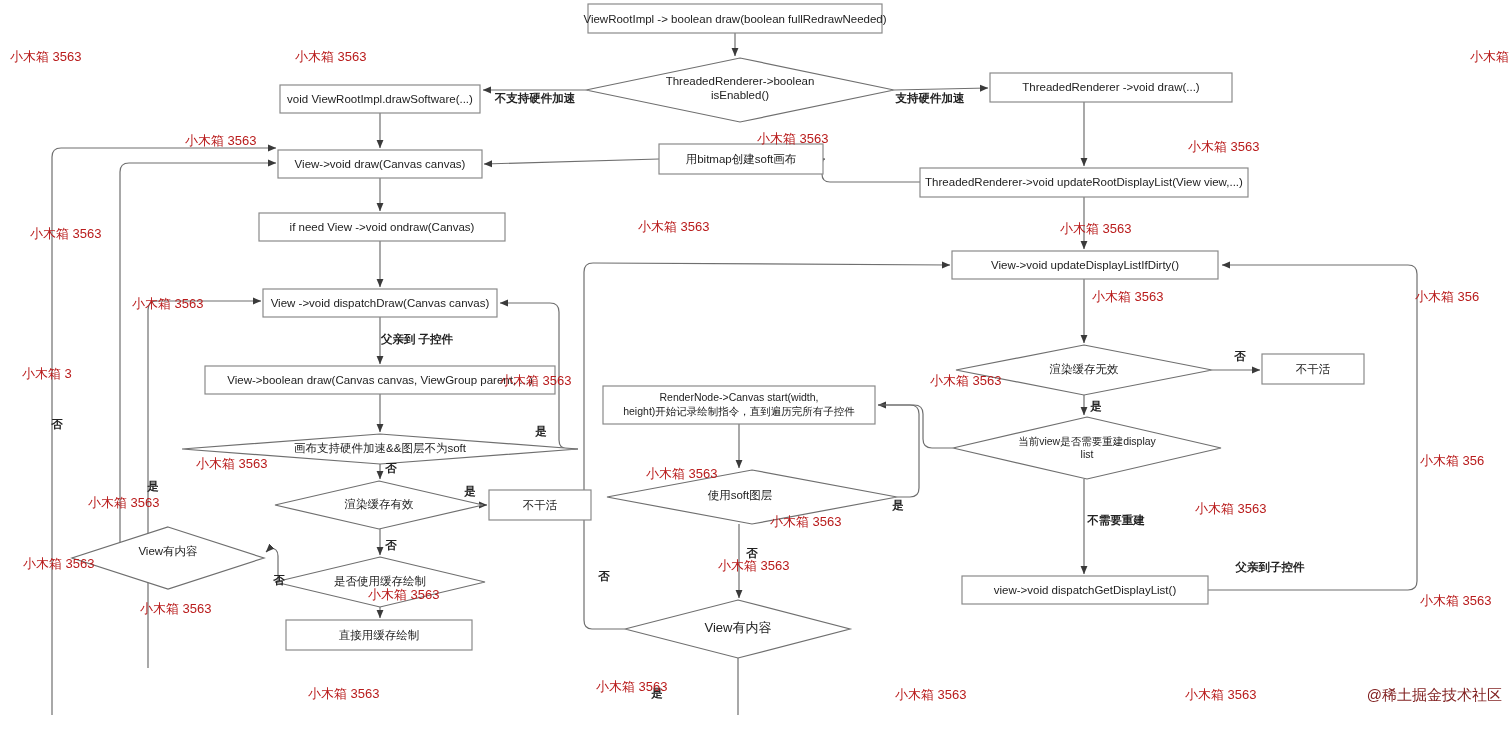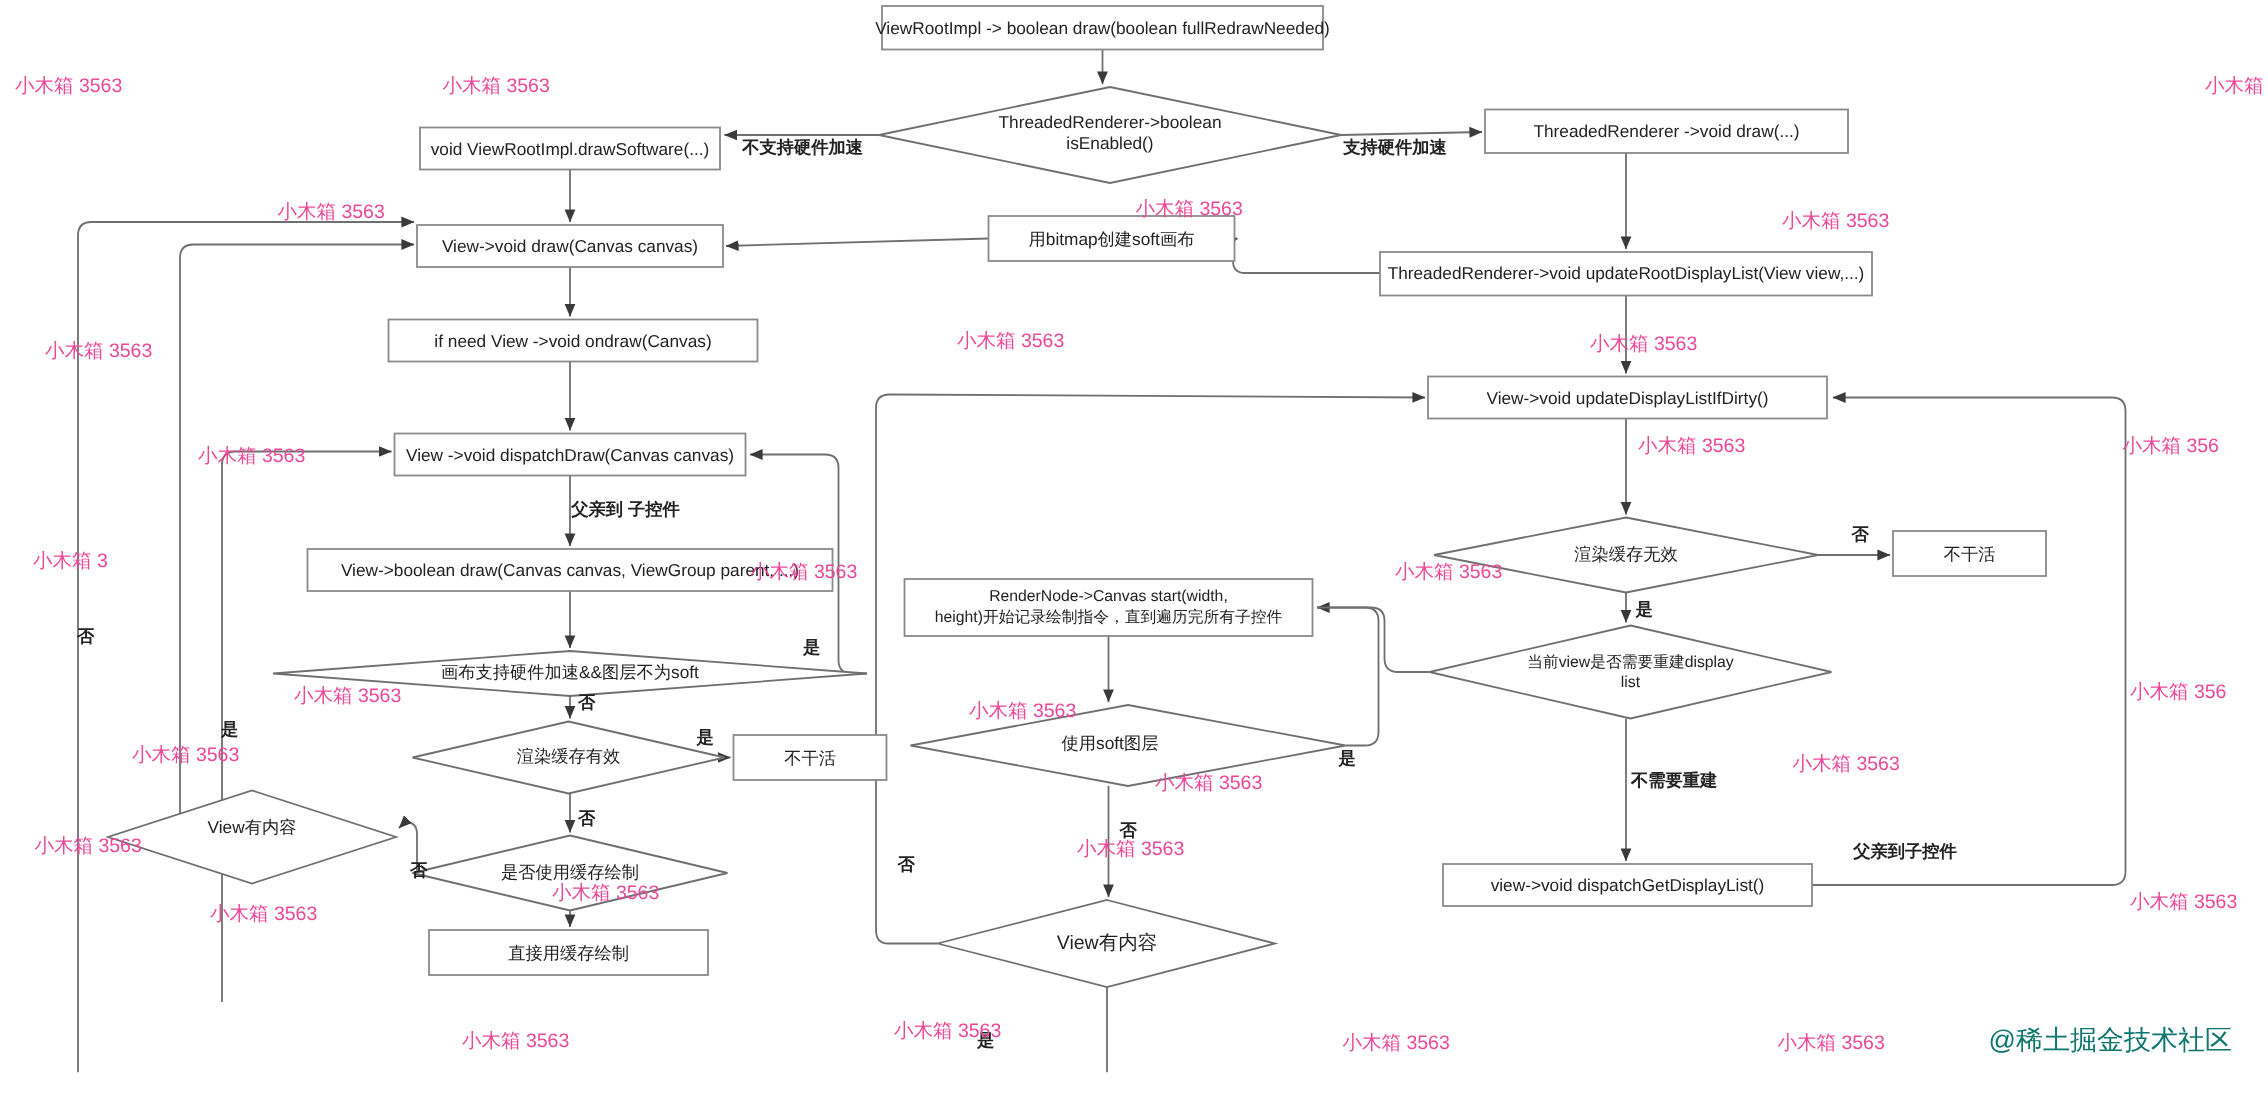--- a/index.html
+++ b/index.html
@@ -6,23 +6,23 @@
   body{font-family:"Liberation Sans","DejaVu Sans",sans-serif;}
   #canvas-wrap{position:relative;width:1512px;height:715px;background:#fff;overflow:hidden;}
   svg#flow{position:absolute;left:0;top:0;width:1512px;height:742px;}
   .nodeRect{fill:#ffffff;stroke:#8a8a8a;stroke-width:1.2;}
   .nodeDia{fill:#ffffff;stroke:#6f6f6f;stroke-width:1.2;}
   .edge{fill:none;stroke:#6f6f6f;stroke-width:1.2;}
   .nlabel{font-family:"Liberation Sans","DejaVu Sans",sans-serif;font-size:11.5px;fill:#222;text-anchor:middle;dominant-baseline:middle;}
   .nlabel.small{font-size:10.5px;}
   .elabel{font-family:"Liberation Sans","DejaVu Sans",sans-serif;font-size:11px;fill:#222;text-anchor:middle;dominant-baseline:middle;font-weight:bold;}
   .elabel.cn{font-size:11.5px;}
-  .wm{position:absolute;color:#ec4899;font-size:13px;font-family:"Liberation Sans","DejaVu Sans",sans-serif;
+  .wm{position:absolute;color:#b91c1c;font-size:13px;font-family:"Liberation Sans","DejaVu Sans",sans-serif;
       user-select:none;pointer-events:none;white-space:nowrap;}
-  .brand{position:absolute;right:24px;bottom:10px;color:#0f766e;font-size:18px;
+  .brand{position:absolute;right:10px;bottom:10px;color:#7f1d1d;font-size:15px;
       font-family:"Liberation Sans","DejaVu Sans",sans-serif;white-space:nowrap;}
 </style>
 </head>
 <body>
 
 <div id="canvas-wrap">
 
   <svg id="flow" viewBox="0 0 1512 742">
     <defs>
       <marker id="arrow" markerWidth="9" markerHeight="8" refX="8.4" refY="4" orient="auto" markerUnits="userSpaceOnUse">

